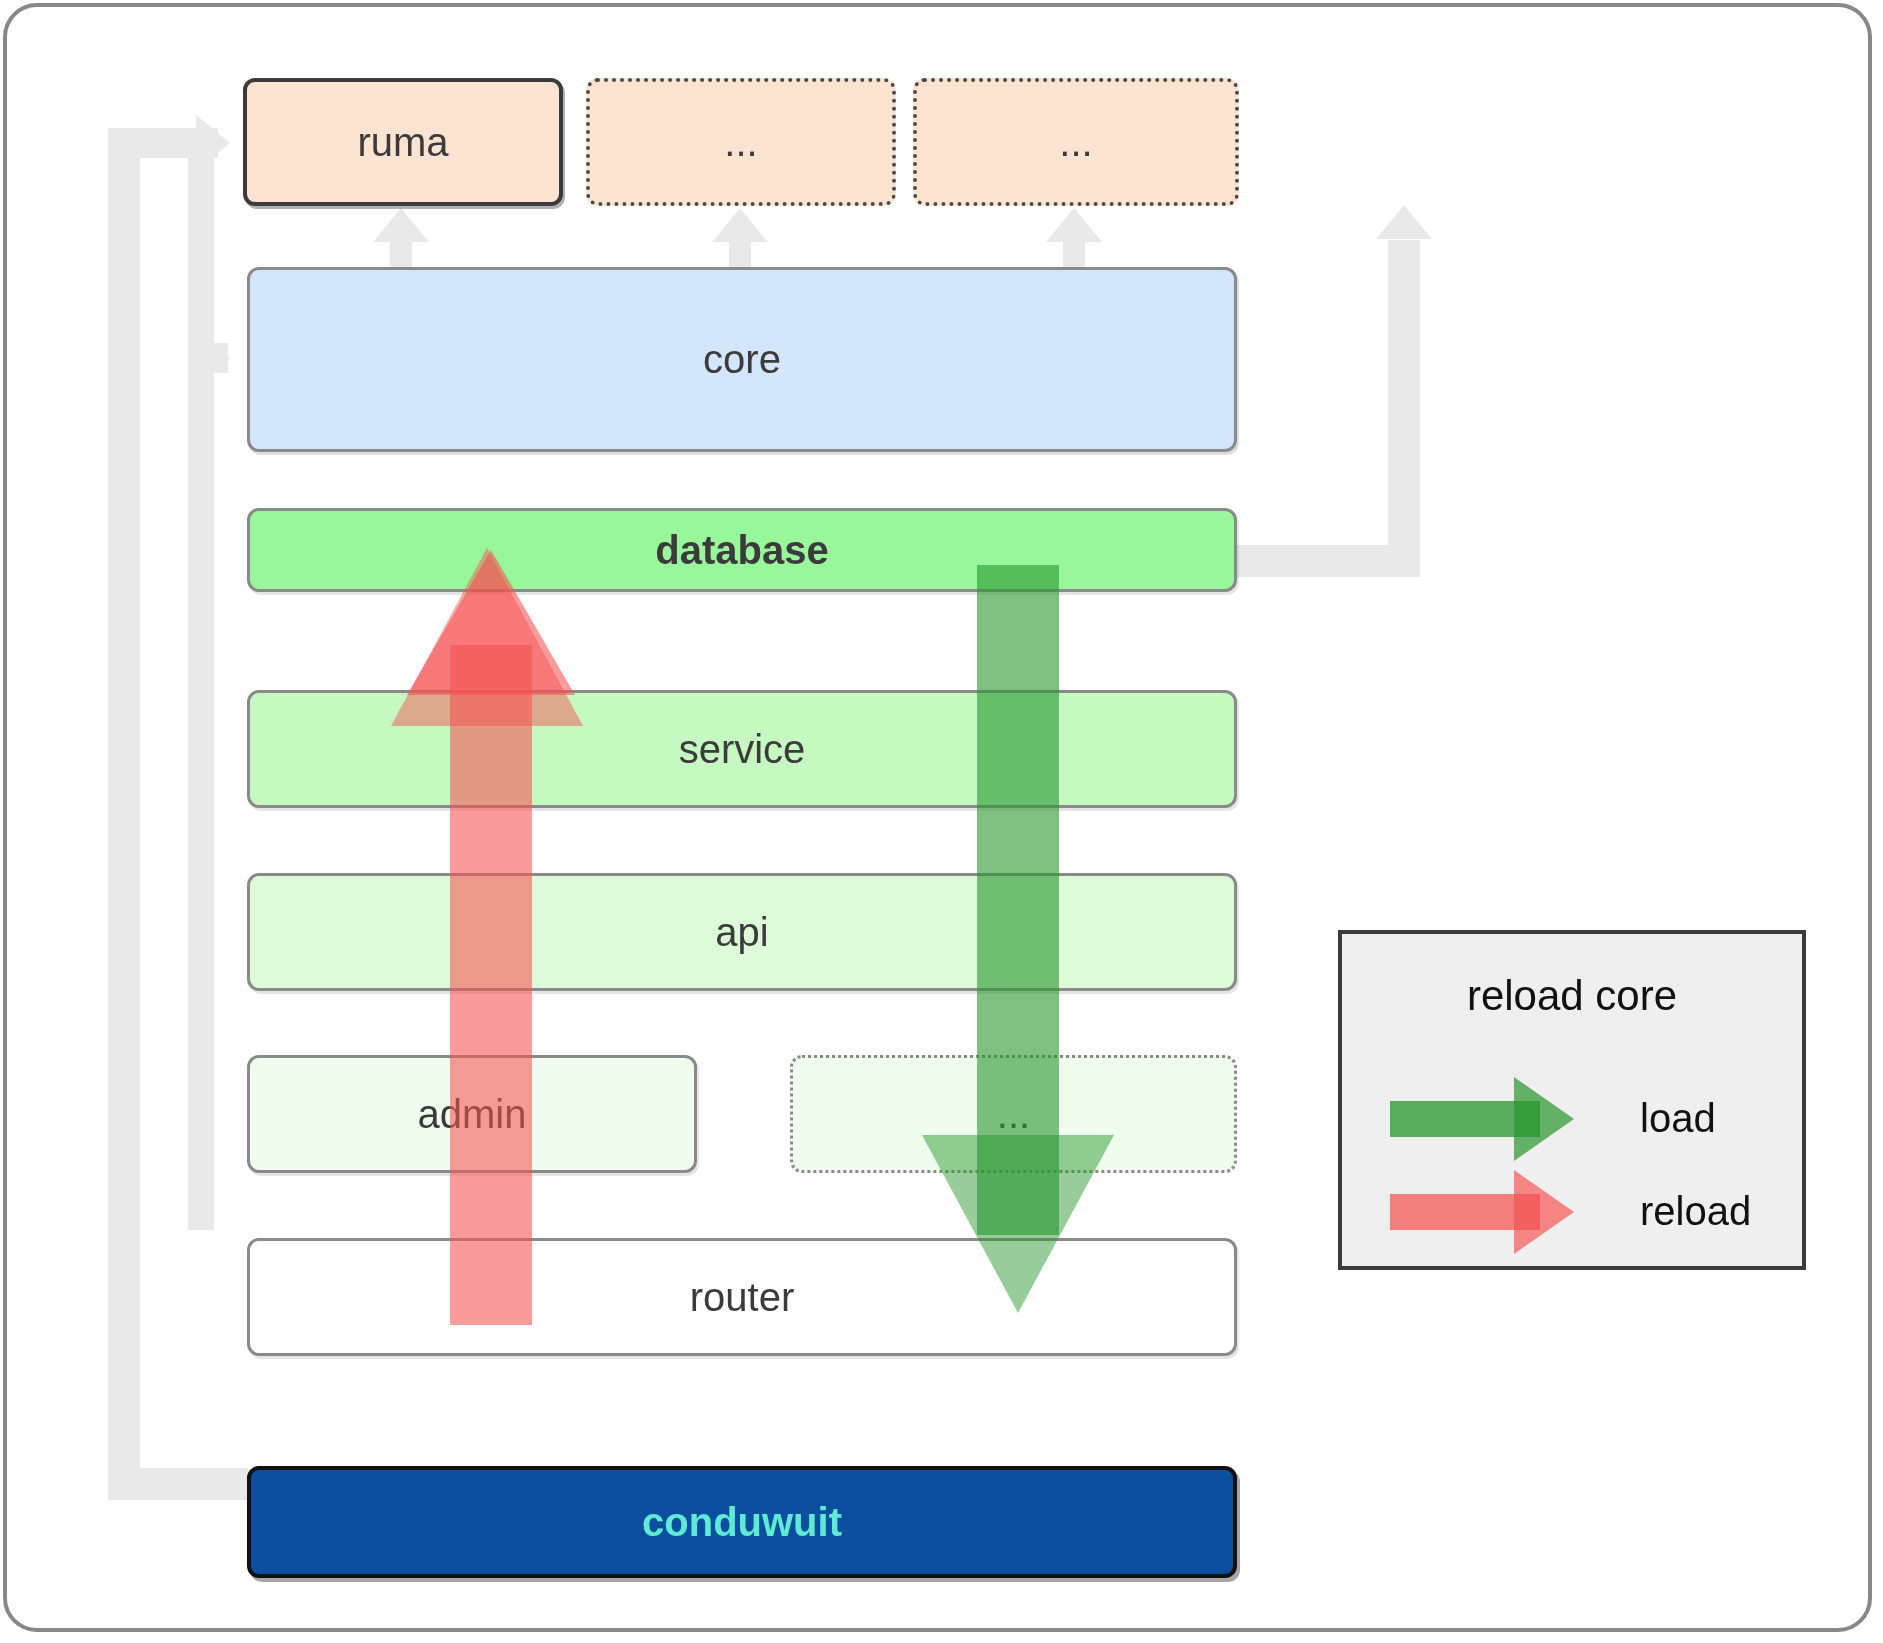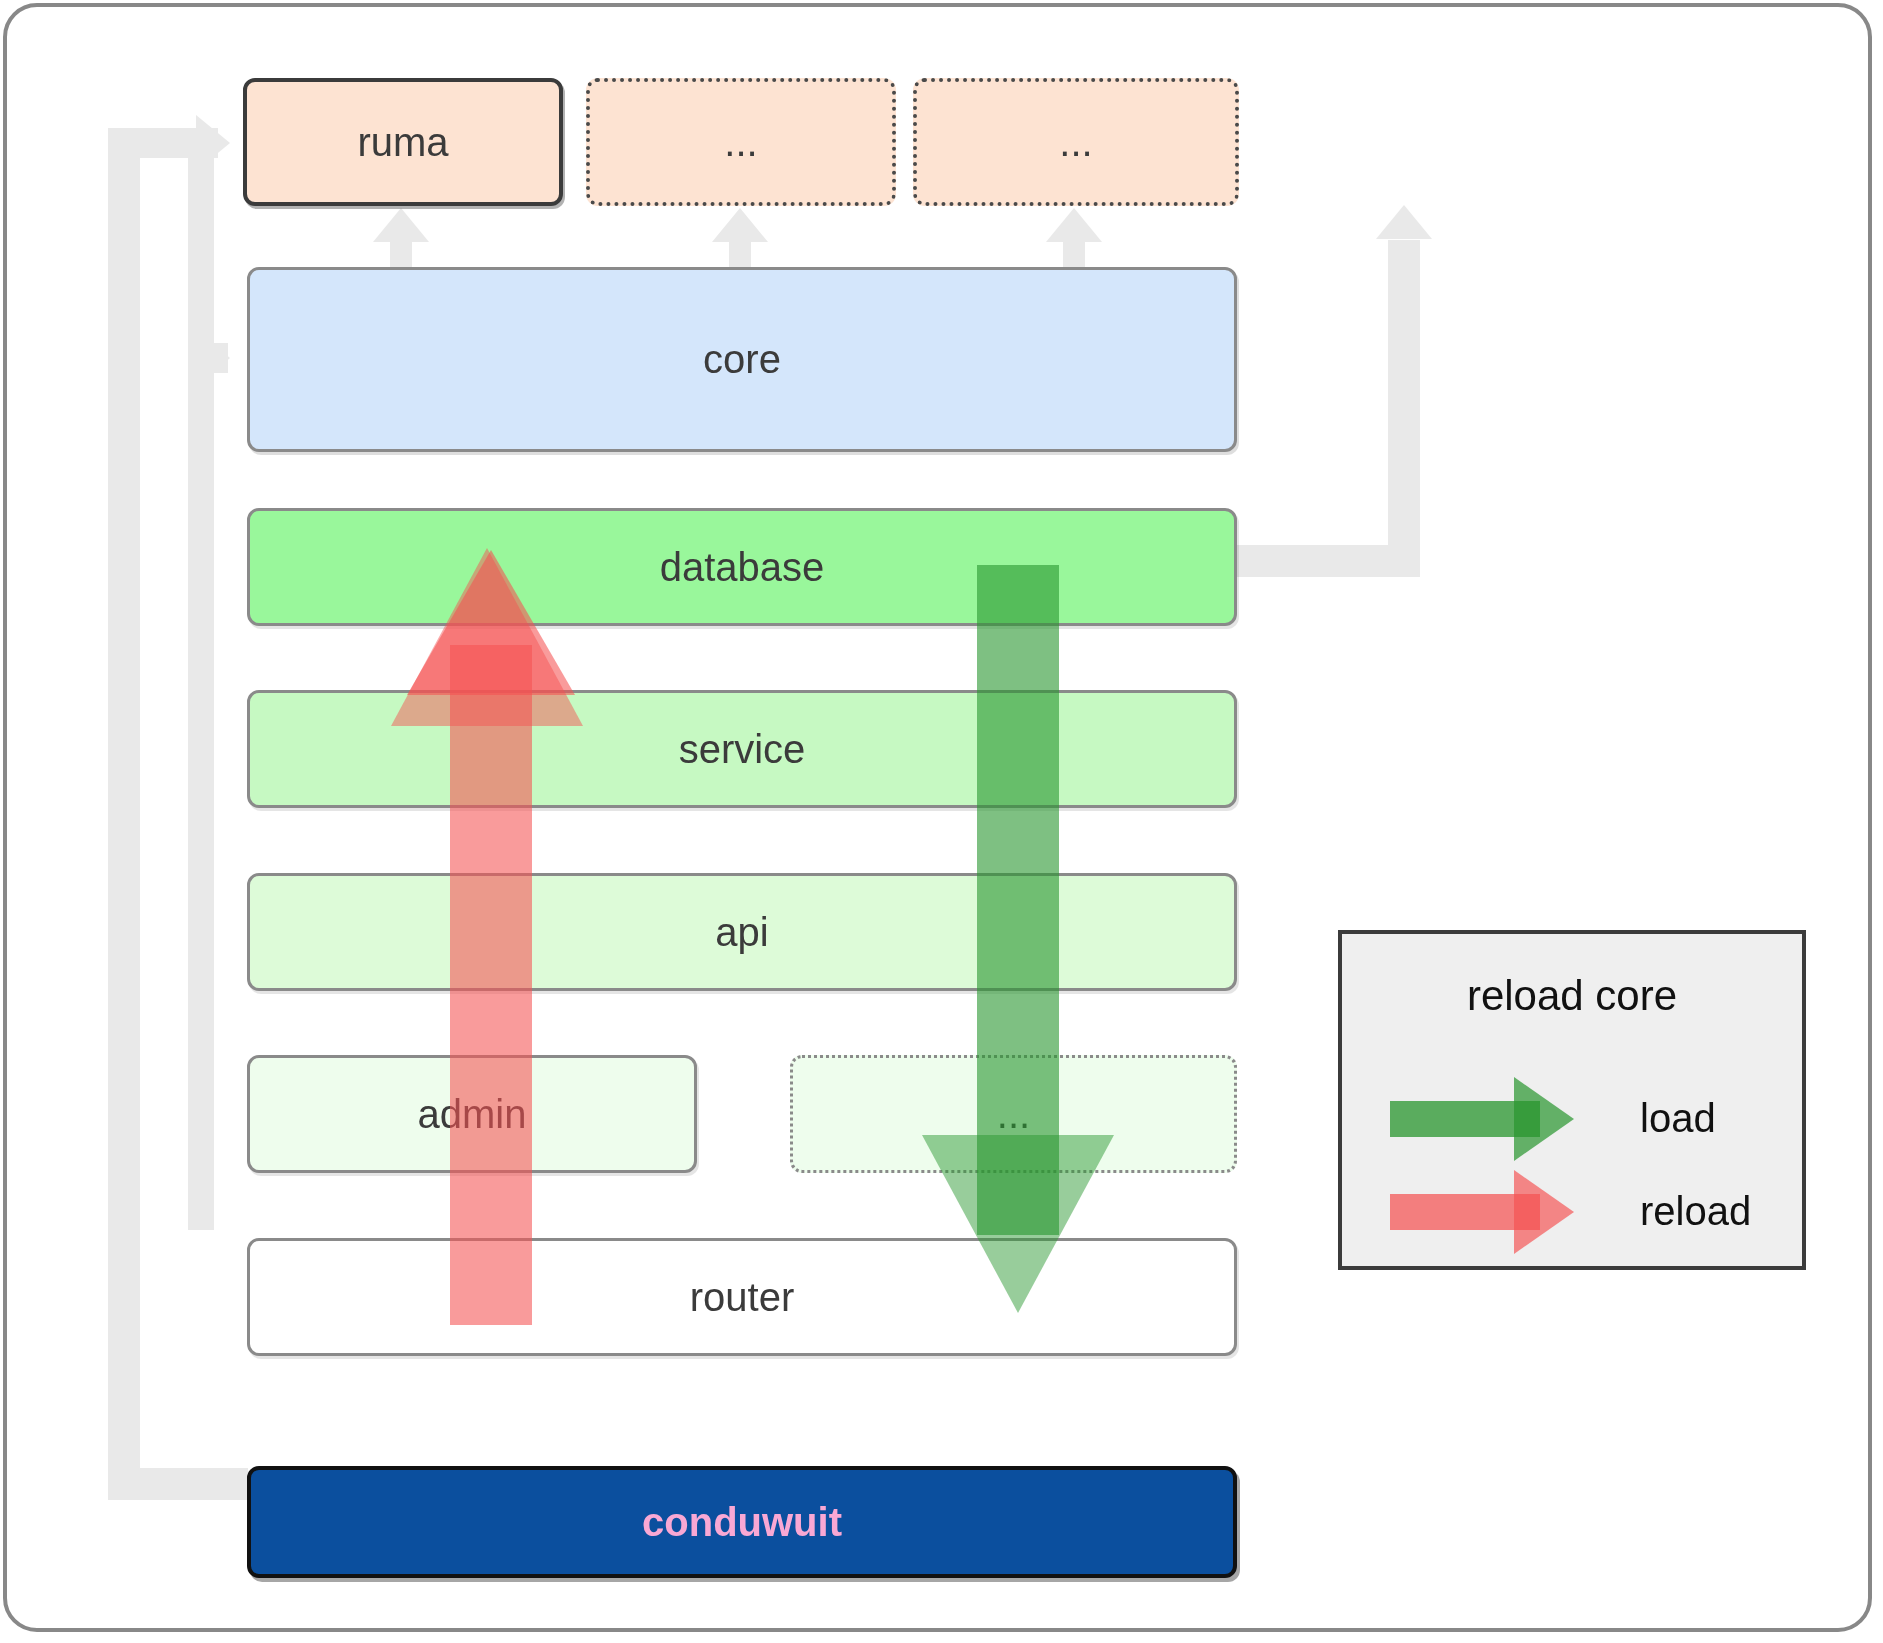--- a/index.html
+++ b/index.html
@@ -72,21 +72,21 @@
   .lay.g5 { background: #ffffff; }
   .lay.dotted {
     border: 3px dotted #8a8a8a;
     box-shadow: none;
   }
 
   
   .root {
     background: #0b4f9e;
     border: 4px solid #111111;
-    color: #f9a8d4;
+    color: #5eead4;
     box-shadow: 3px 4px 0 rgba(0,0,0,0.35);
   }
 
   
   .grey { position: absolute; background: #e9e9e9; z-index: 2; }
   .grey-arrow-r {
     position: absolute;
     width: 0; height: 0;
     border-top: 28px solid transparent;
     border-bottom: 28px solid transparent;
@@ -186,21 +186,21 @@
     <span class="lbl">...</span>
   </div>
   <div class="node dep dotted" style="left:913px; top:78px; width:326px; height:128px;">
     <span class="lbl">...</span>
   </div>
 
   <div class="node core" style="left:247px; top:267px; width:990px; height:185px;">
     <span class="lbl">core</span>
   </div>
 
-  <div class="node lay g1" style="left:247px; top:508px; width:990px; height:118px;">
+  <div class="node lay g1" style="left:247px; top:508px; width:990px; height:84px;font-weight:bold;">
     <span class="lbl">database</span>
   </div>
 
   <div class="node lay g2" style="left:247px; top:690px; width:990px; height:118px;">
     <span class="lbl">service</span>
   </div>
 
   <div class="node lay g3" style="left:247px; top:873px; width:990px; height:118px;">
     <span class="lbl">api</span>
   </div>

